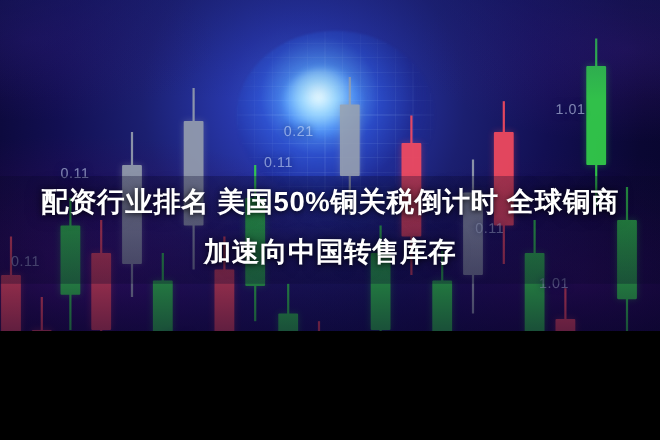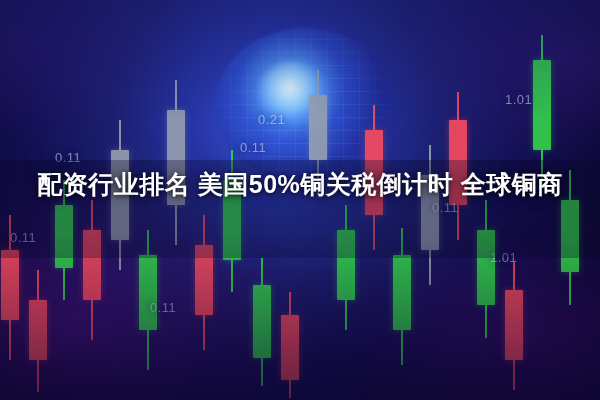--- a/index.html
+++ b/index.html
@@ -3,21 +3,21 @@
 <meta charset="utf-8">
 <style>
   html, body {
     margin: 0;
     padding: 0;
     background: #000;
   }
   #stage {
     position: relative;
     width: 600px;
-    height: 400px;
+    height: 301px;
     overflow: hidden;
     background: #1d4ed8;
     font-family: "Liberation Sans", sans-serif;
   }
 
   
   .bg-base {
     position: absolute;
     inset: 0;
     background:
@@ -241,15 +241,16 @@
       <div class="plabel" style="left: 432px; top: 200px;">0.11</div>
       <div class="plabel" style="left: 505px; top: 92px;">1.01</div>
       <div class="plabel" style="left: 150px; top: 300px;">0.11</div>
     </div>
 
   <div class="haze"></div>
 
   <div class="headline-band"></div>
   <div class="headline">
     <span>配资行业排名 美国50%铜关税倒计时 全球铜商</span>
+    <span class="l2">加速向中国转售库存</span>
   </div>
 
 </div>
 
 </body></html>

